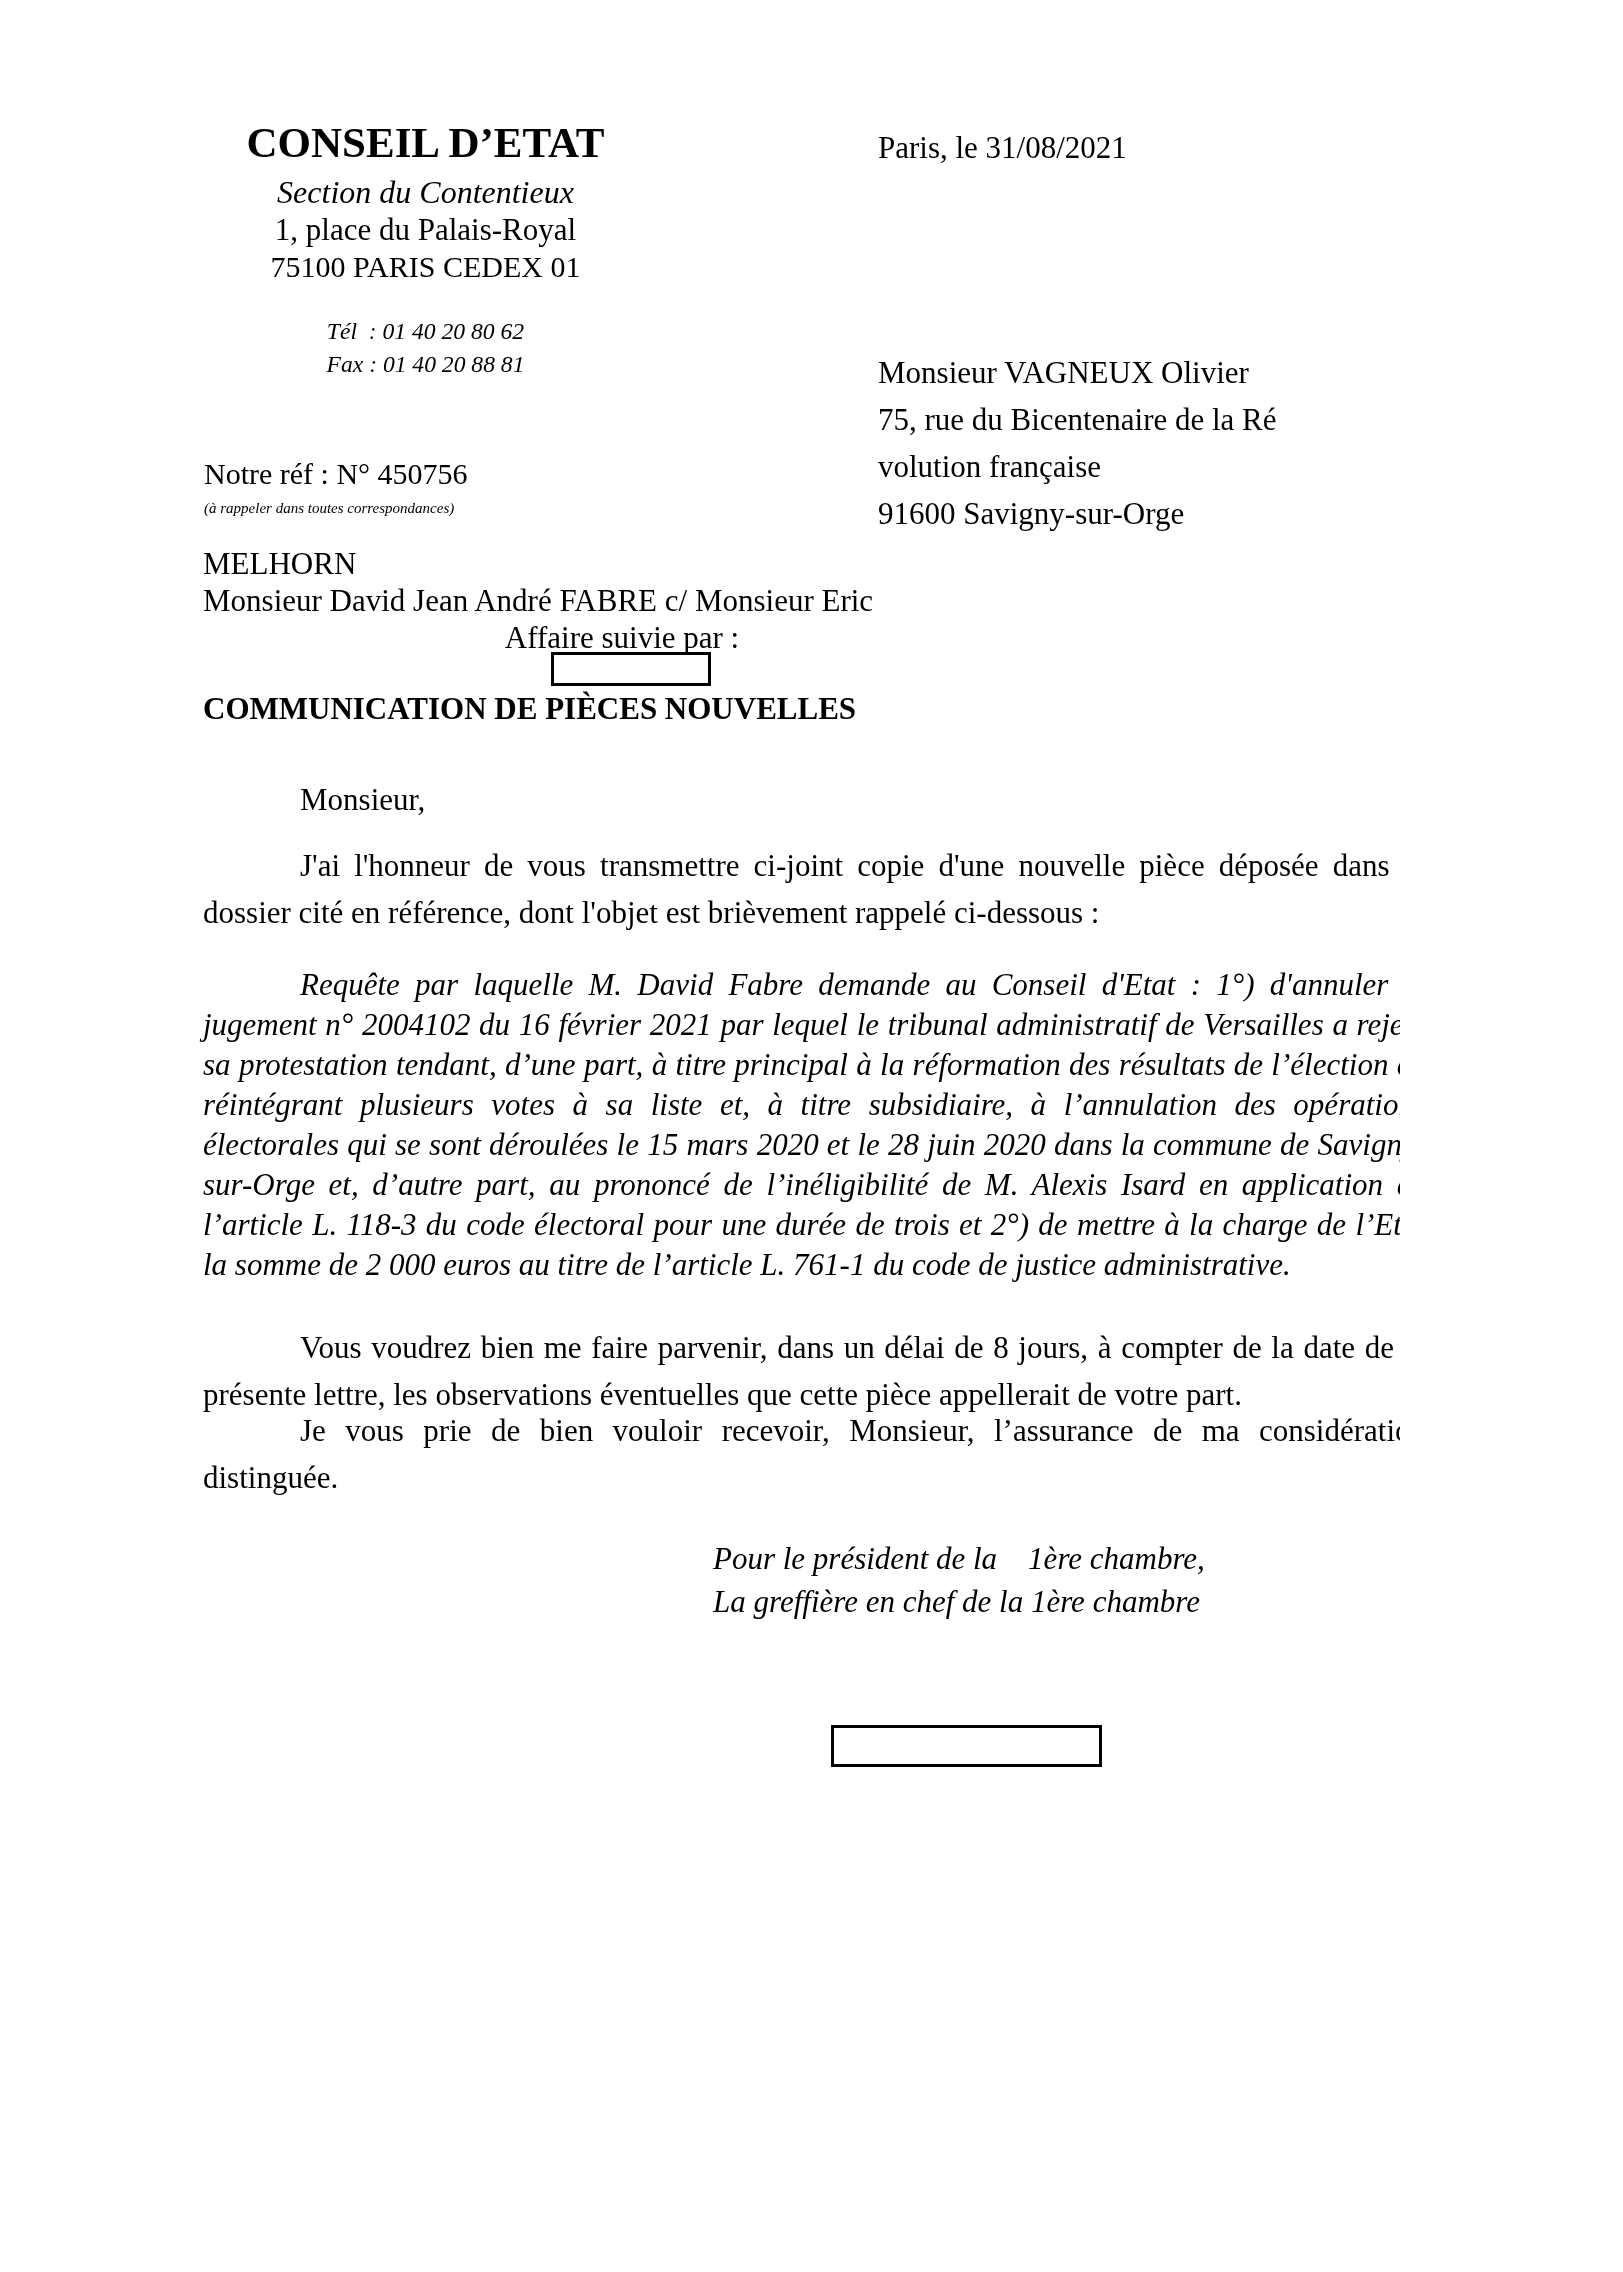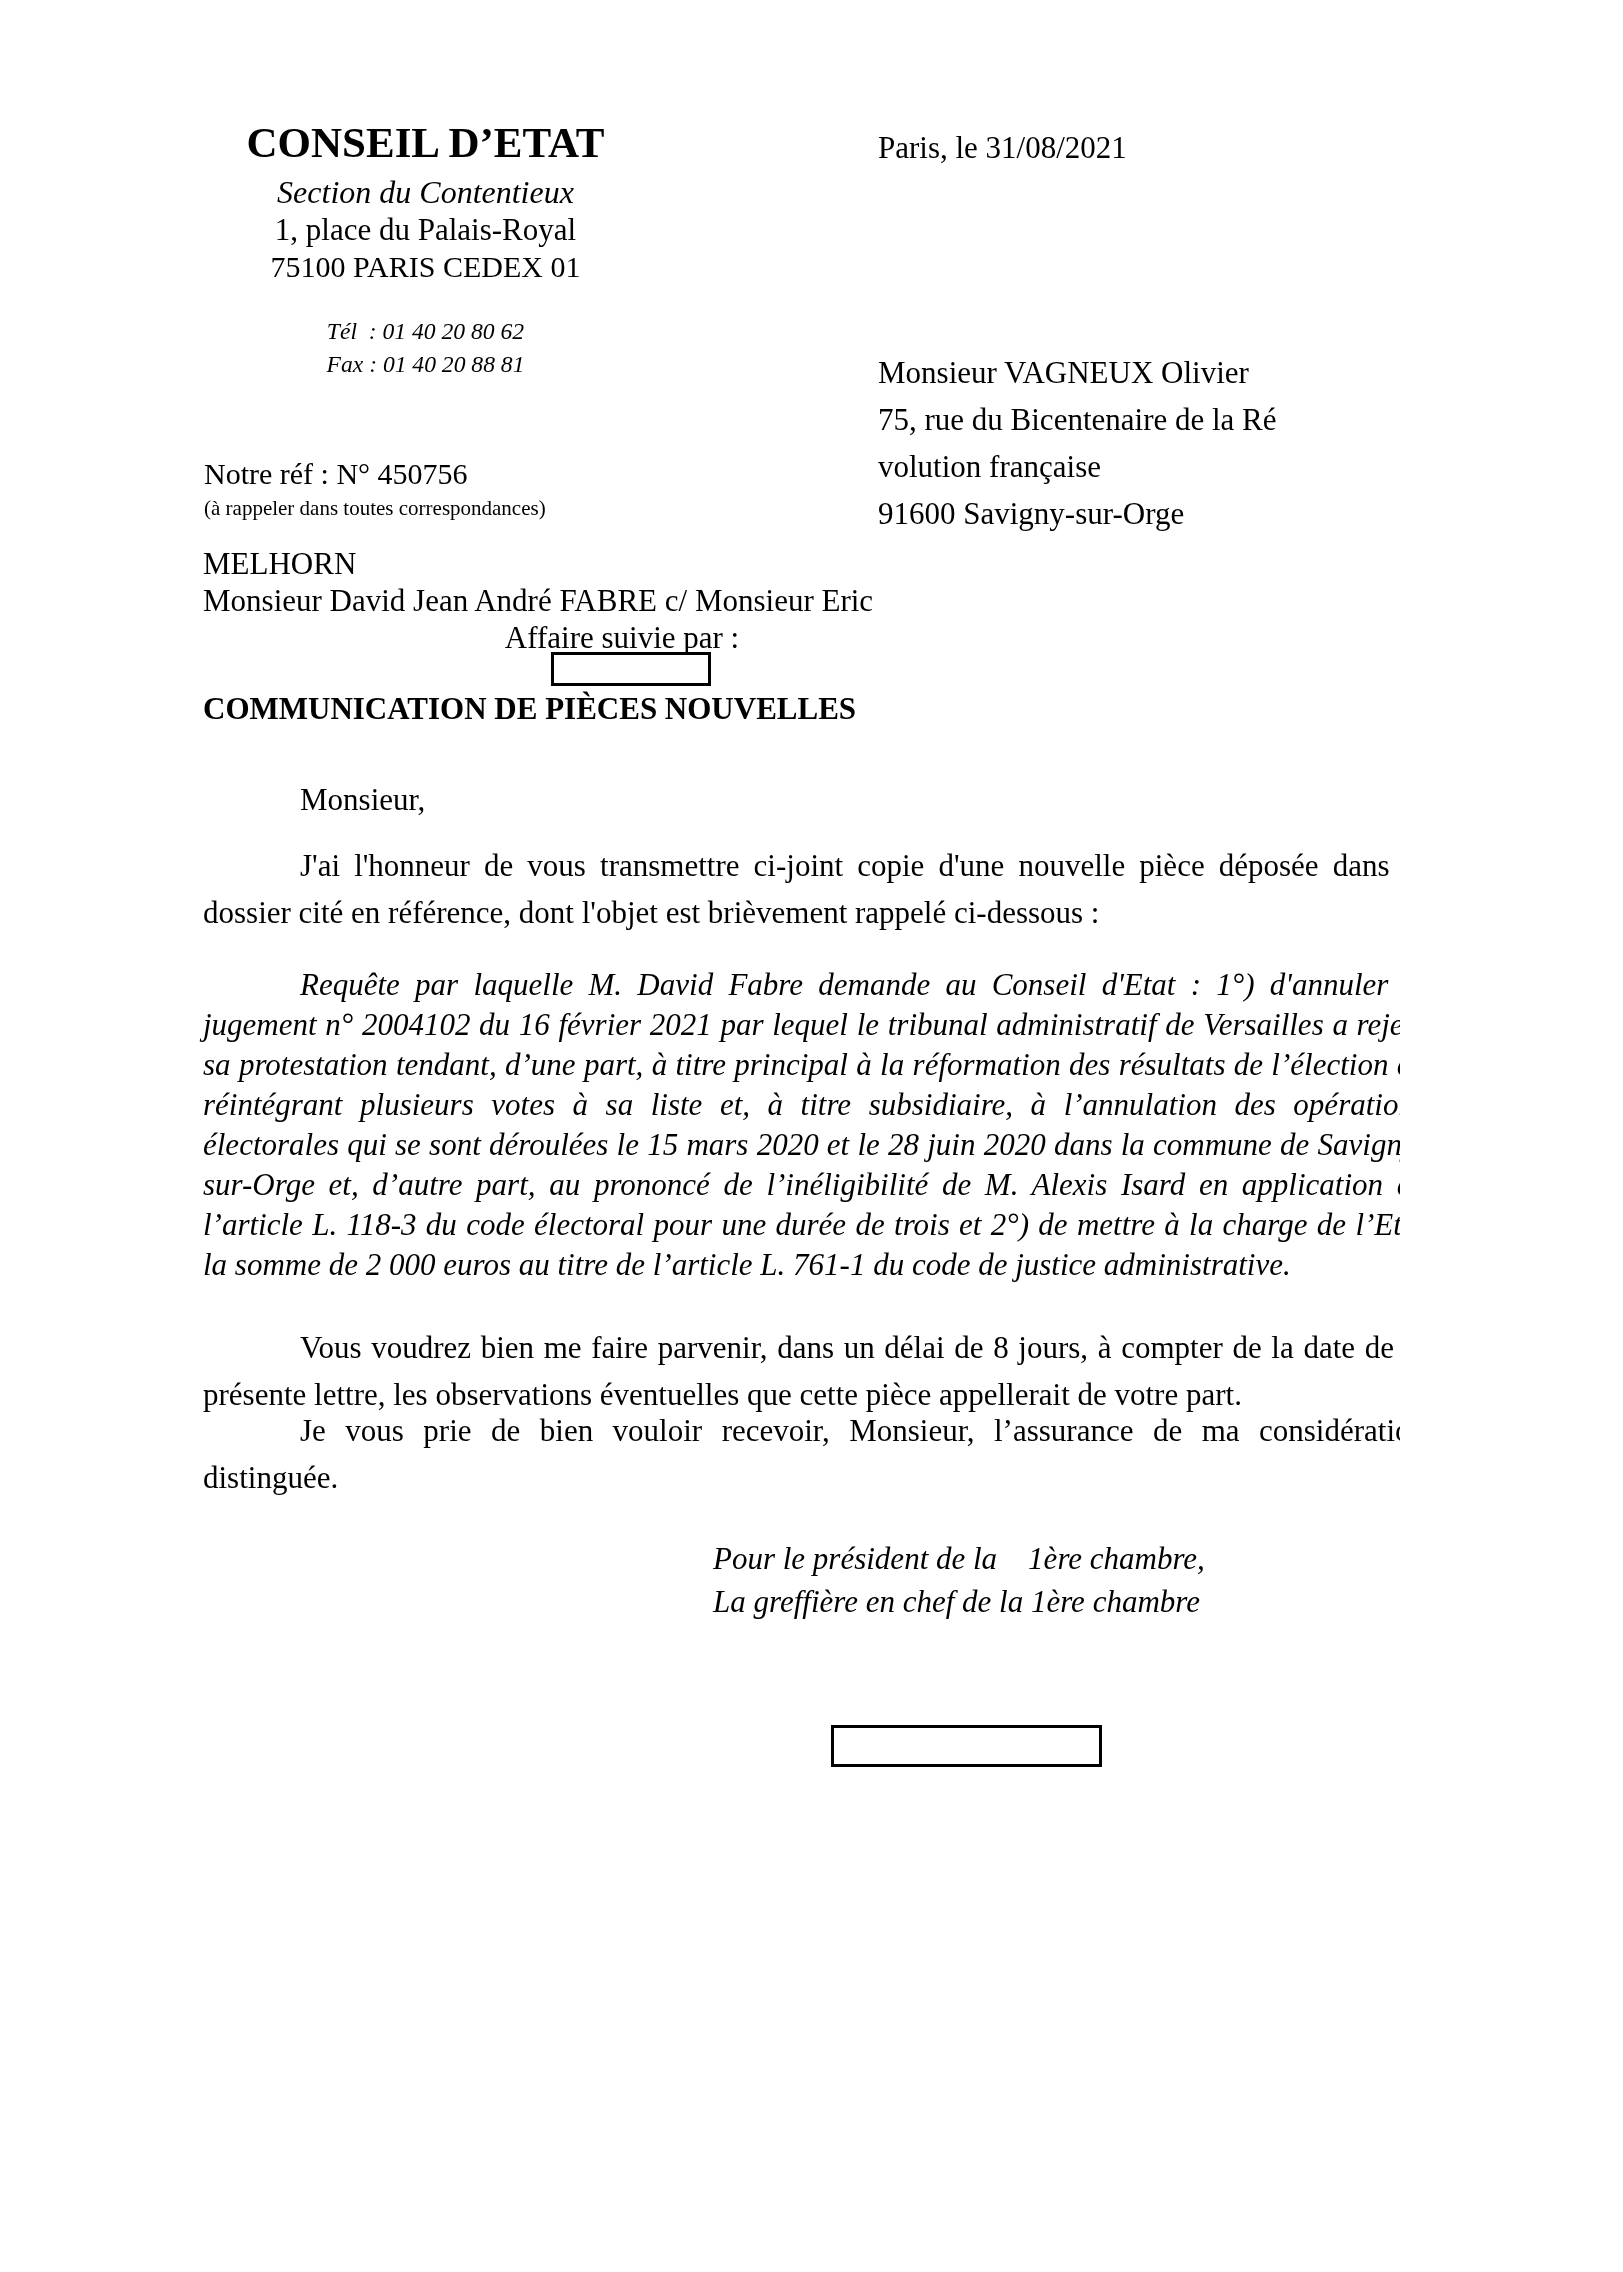--- a/index.html
+++ b/index.html
@@ -29,21 +29,21 @@
   .addr1    { font-size: 31px; line-height: 37px; }
   .addr2    { font-size: 30px; line-height: 37px; }
   .telfax   { margin-top: 30px; font-size: 23.6px; font-style: italic; line-height: 33px; }
 
   .dateline { left: 878px; top: 128px; font-size: 31px; line-height: 39px; }
 
   .recipient { left: 878px; top: 349px; font-size: 31px; line-height: 47px; }
 
   .refblock  { left: 204px; top: 456px; }
   .ref-label { font-size: 30px; line-height: 35px; }
-  .ref-note  { font-size: 21px; line-height: 25px; margin-top: 5.2px; }
+  .ref-note  { font-size: 15px; font-style: italic; line-height: 25px; margin-top: 5.2px; }
 
   .parties { left: 203px; top: 545px; width: 838px; font-size: 31px; line-height: 37px; }
   .handler-row { display: flex; align-items: center; flex-direction: column; }
   .handler-box {
     box-sizing: border-box;
     width: 160px; height: 34px;
     border: 3.3px solid #000;
     margin-left: 17px; margin-top: -3.9px;
     background: #fff;
   }

